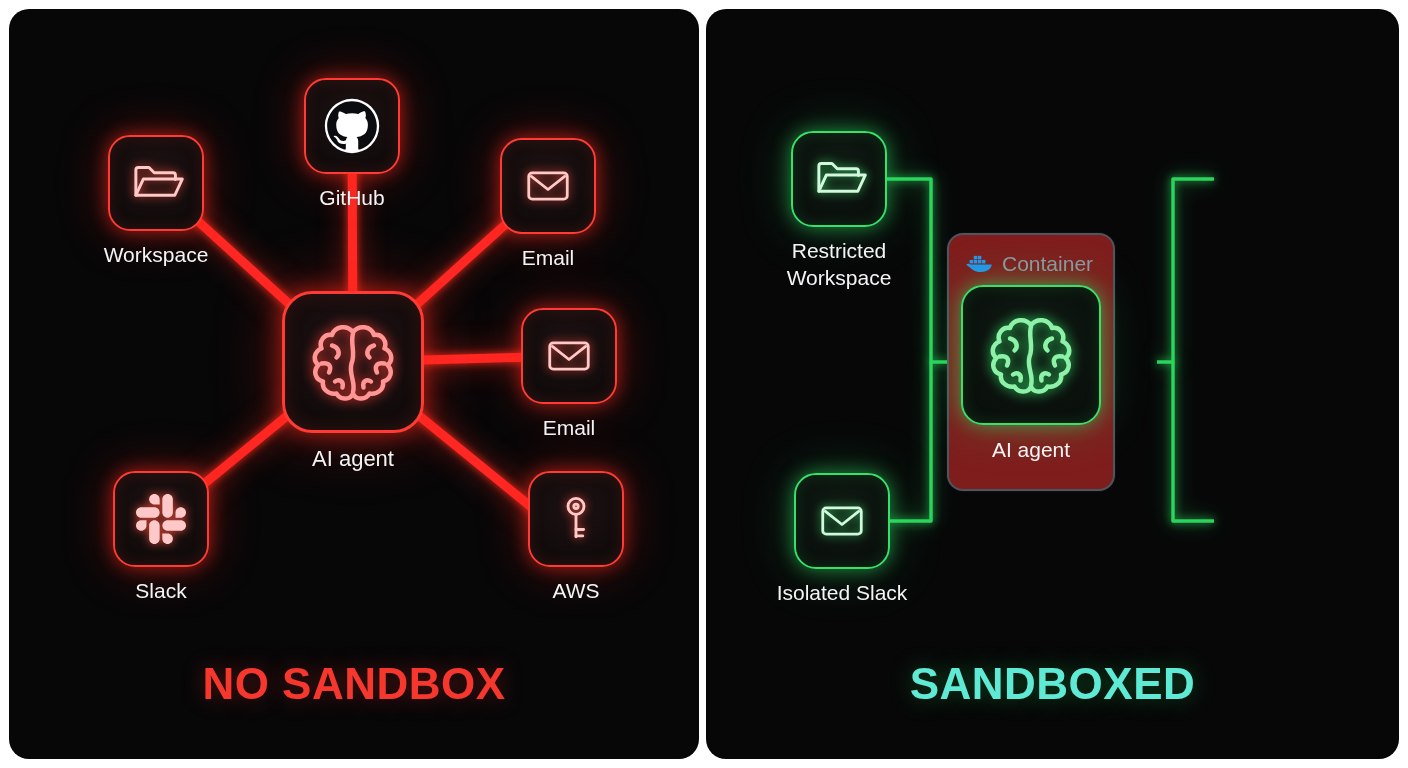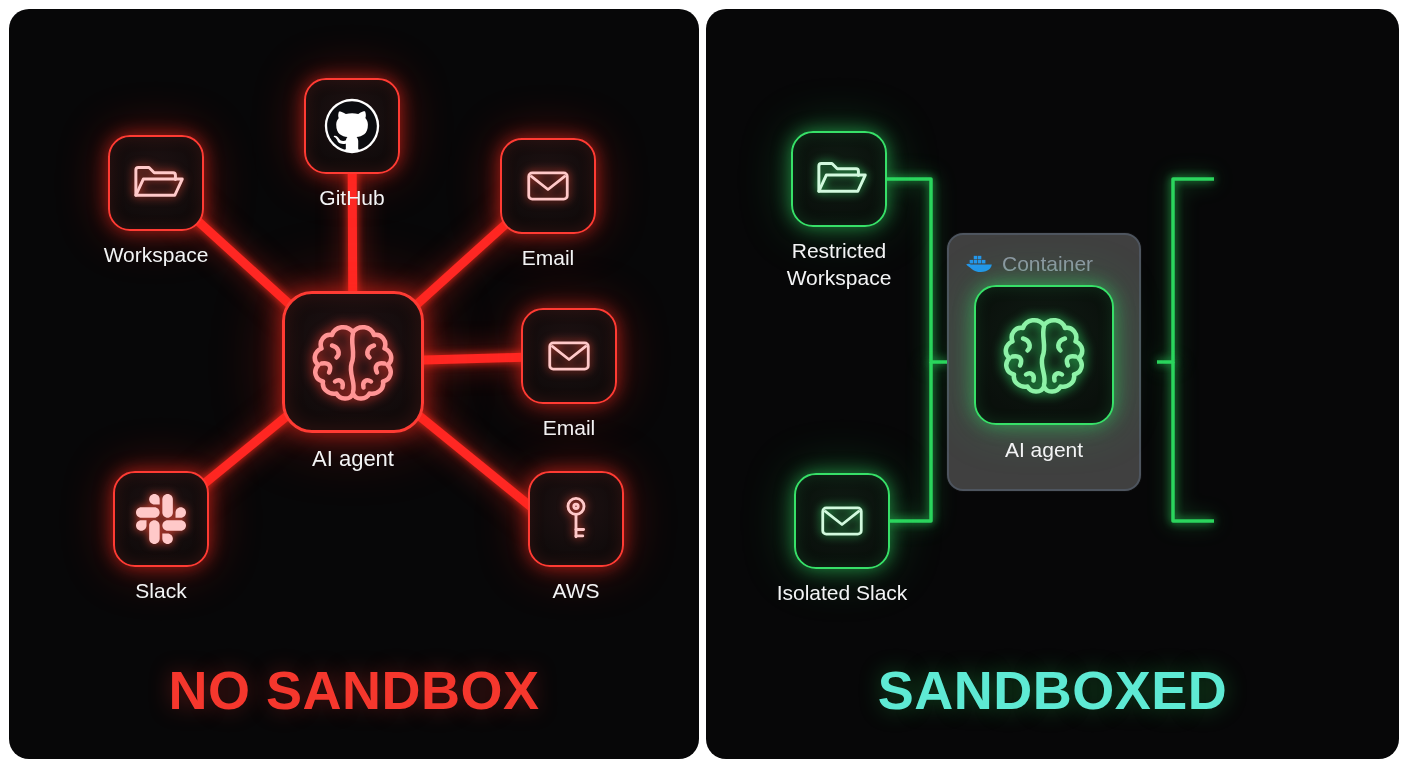--- a/index.html
+++ b/index.html
@@ -68,29 +68,29 @@
     width:142px; height:142px; border-radius:30px;
     display:flex; align-items:center; justify-content:center;
     border:3px solid #ff3b33;
     background:radial-gradient(circle at 50% 40%, #211214 0%, #110b0b 72%);
     box-shadow:0 0 24px rgba(255,40,28,.65), 0 0 70px rgba(255,40,28,.32), inset 0 0 20px rgba(255,70,55,.15);
   }
   .agent-label { margin-top:13px; color:#f3f4f5; font-size:22px; }
 
   .title {
     position:absolute; left:50%; transform:translateX(-50%); top:650px;
-    font-size:54px; font-weight:bold; letter-spacing:.5px; white-space:nowrap;
+    font-size:44px; font-weight:bold; letter-spacing:.5px; white-space:nowrap;
   }
   .title.red-t   { color:#f5372d; text-shadow:0 0 22px rgba(245,55,45,.35); }
   .title.green-t { color:#5eead4; text-shadow:0 0 22px rgba(41,227,90,.35); }
 
   .container-box {
-    position:absolute; left:241px; top:224px; width:194px; height:258px;
+    position:absolute; left:241px; top:224px; width:168px; height:258px;
     border:2px solid #4e555f; border-radius:16px;
-    background:#404040;
+    background:#7f1d1d;
     box-shadow:0 0 0 1px rgba(255,255,255,.03);
   }
   .container-header {
     display:flex; align-items:center; gap:9px; padding:14px 16px 0;
     height:44px;
   }
   .container-label { color:#8e97a3; font-size:21px; }
   .agent2 { display:flex; flex-direction:column; align-items:center; }
   .agent2-box {
     margin-top:6px;

